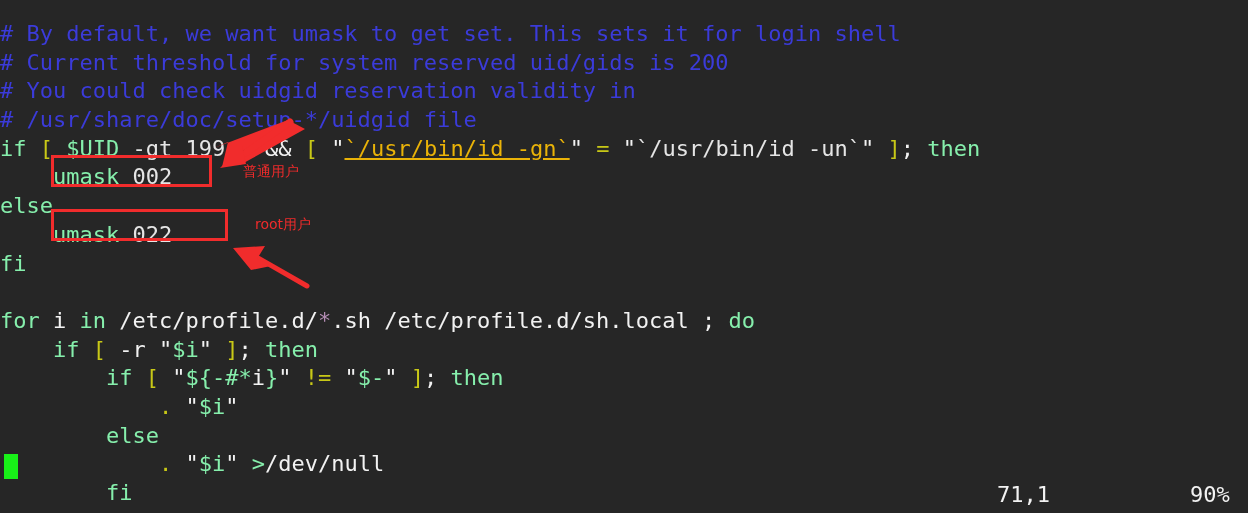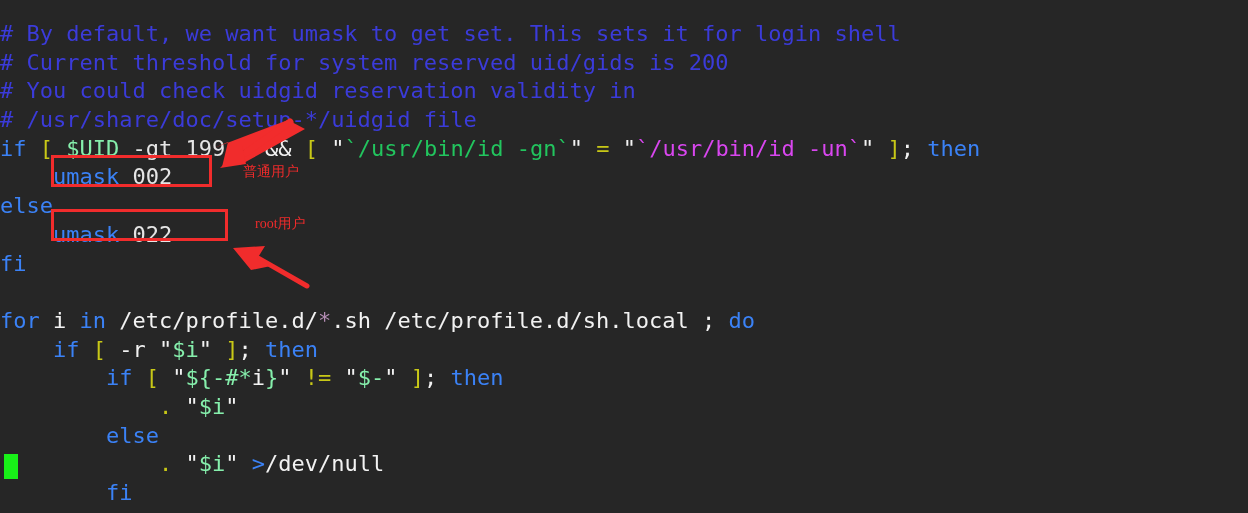--- a/index.html
+++ b/index.html
@@ -24,27 +24,27 @@
     width: 1248px;
     white-space: pre;
     letter-spacing: 0px;
   }
   .line {
     height: 28.7px;
     white-space: pre;
   }
   
   .c-comment  { color: #3b3bd9; }
-  .c-kw       { color: #3b82f6; }
+  .c-kw       { color: #86efac; }
   .c-bracket  { color: #c8c817; }
   .c-var      { color: #86efac; }
   .c-num      { color: #e5e5e5; }
   .c-plain    { color: #e8e8e8; }
-  .c-str      { color: #22c55e; }
-  .c-str2     { color: #d946ef; }
+  .c-str      { color: #eab308; text-decoration: underline; }
+  .c-str2     { color: #e5e5e5; }
   .c-op       { color: #c8c817; }
   .c-white    { color: #f2f2f2; }
   .c-star     { color: #b58db5; }
 
   
   .annot-box {
     position: absolute;
     border: 3px solid #f12c2c;
     box-sizing: border-box;
     pointer-events: none;
@@ -99,27 +99,31 @@
   <div class="code" id="code-area"><div class="line"><span class="c-comment"># By default, we want umask to get set. This sets it for login shell</span></div><div class="line"><span class="c-comment"># Current threshold for system reserved uid/gids is 200</span></div><div class="line"><span class="c-comment"># You could check uidgid reservation validity in</span></div><div class="line"><span class="c-comment"># /usr/share/doc/setup-*/uidgid file</span></div><div class="line"><span class="c-kw">if </span><span class="c-bracket">[ </span><span class="c-var">$UID</span><span class="c-plain"> </span><span class="c-num">-gt</span><span class="c-plain"> </span><span class="c-num">199</span><span class="c-plain"> </span><span class="c-bracket">]</span><span class="c-plain"> </span><span class="c-white">&amp;&amp;</span><span class="c-plain"> </span><span class="c-bracket">[</span><span class="c-plain"> </span><span class="c-white">"</span><span class="c-str">`/usr/bin/id -gn`</span><span class="c-white">"</span><span class="c-plain"> </span><span class="c-op">=</span><span class="c-plain"> </span><span class="c-white">"</span><span class="c-str2">`/usr/bin/id -un`</span><span class="c-white">"</span><span class="c-plain"> </span><span class="c-bracket">]</span><span class="c-white">;</span><span class="c-plain"> </span><span class="c-kw">then</span></div><div class="line"><span class="c-plain">    </span><span class="c-kw">umask</span><span class="c-plain"> </span><span class="c-num">002</span></div><div class="line"><span class="c-kw">else</span></div><div class="line"><span class="c-plain">    </span><span class="c-kw">umask</span><span class="c-plain"> </span><span class="c-num">022</span></div><div class="line"><span class="c-kw">fi</span></div><div class="line">&nbsp;</div><div class="line"><span class="c-kw">for</span><span class="c-plain"> </span><span class="c-white">i</span><span class="c-plain"> </span><span class="c-kw">in</span><span class="c-plain"> </span><span class="c-white">/etc/profile.d/</span><span class="c-star">*</span><span class="c-white">.sh /etc/profile.d/sh.local ;</span><span class="c-plain"> </span><span class="c-kw">do</span></div><div class="line"><span class="c-plain">    </span><span class="c-kw">if</span><span class="c-plain"> </span><span class="c-bracket">[</span><span class="c-plain"> </span><span class="c-white">-r</span><span class="c-plain"> </span><span class="c-white">"</span><span class="c-var">$i</span><span class="c-white">"</span><span class="c-plain"> </span><span class="c-bracket">]</span><span class="c-white">;</span><span class="c-plain"> </span><span class="c-kw">then</span></div><div class="line"><span class="c-plain">        </span><span class="c-kw">if</span><span class="c-plain"> </span><span class="c-bracket">[</span><span class="c-plain"> </span><span class="c-white">"</span><span class="c-var">${-#</span><span class="c-var">*</span><span class="c-white">i</span><span class="c-var">}</span><span class="c-white">"</span><span class="c-plain"> </span><span class="c-op">!=</span><span class="c-plain"> </span><span class="c-white">"</span><span class="c-var">$-</span><span class="c-white">"</span><span class="c-plain"> </span><span class="c-bracket">]</span><span class="c-white">;</span><span class="c-plain"> </span><span class="c-kw">then</span></div><div class="line"><span class="c-plain">            </span><span class="c-op">.</span><span class="c-plain"> </span><span class="c-white">"</span><span class="c-var">$i</span><span class="c-white">"</span></div><div class="line"><span class="c-plain">        </span><span class="c-kw">else</span></div><div class="line"><span class="c-plain">            </span><span class="c-op">.</span><span class="c-plain"> </span><span class="c-white">"</span><span class="c-var">$i</span><span class="c-white">"</span><span class="c-plain"> </span><span class="c-kw">&gt;</span><span class="c-white">/dev/null</span></div><div class="line"><span class="c-plain">        </span><span class="c-kw">fi</span></div></div>
 
   <div class="cursor-block"></div>
 
   <div class="annot-box" style="left:51px; top:155px; width:161px; height:32px;"></div>
 
   <div class="annot-box" style="left:51px; top:209px; width:177px; height:32px;"></div>
 
   <div class="annot-label" style="left:243px; top:164px;">普通用户</div>
 
-  <div class="annot-label" style="left:255px; top:217px;font-family:Liberation Serif, serif;">root用户</div>
+  <div class="annot-label" style="left:255px; top:217px;">root用户</div>
 
   <svg class="annot-arrow" style="left:210px; top:115px;" width="100" height="70" viewBox="0 0 100 70">
     <polygon points="78,5 95,14 30,50 36,34 12,52 18,27 4,33" fill="#f12c2c"></polygon>
     <path d="M 80,7 L 24,46" stroke="#f12c2c" stroke-width="7" stroke-linecap="round"></path>
     <polygon points="10,53 32,31 36,49" fill="#f12c2c"></polygon>
   </svg>
 
   <svg class="annot-arrow" style="left:225px; top:240px;" width="90" height="50" viewBox="0 0 90 50">
     <path d="M 82,46 L 26,14" stroke="#f12c2c" stroke-width="5" stroke-linecap="round"></path>
     <polygon points="8,8 40,6 32,19 46,26 26,30" fill="#f12c2c"></polygon>
   </svg>
 
+  <div class="statusline">
+    <span class="st-pos">71,1</span>
+    <span class="st-pct">90%</span>
+  </div>
 
 </div>
 
 </body></html>

